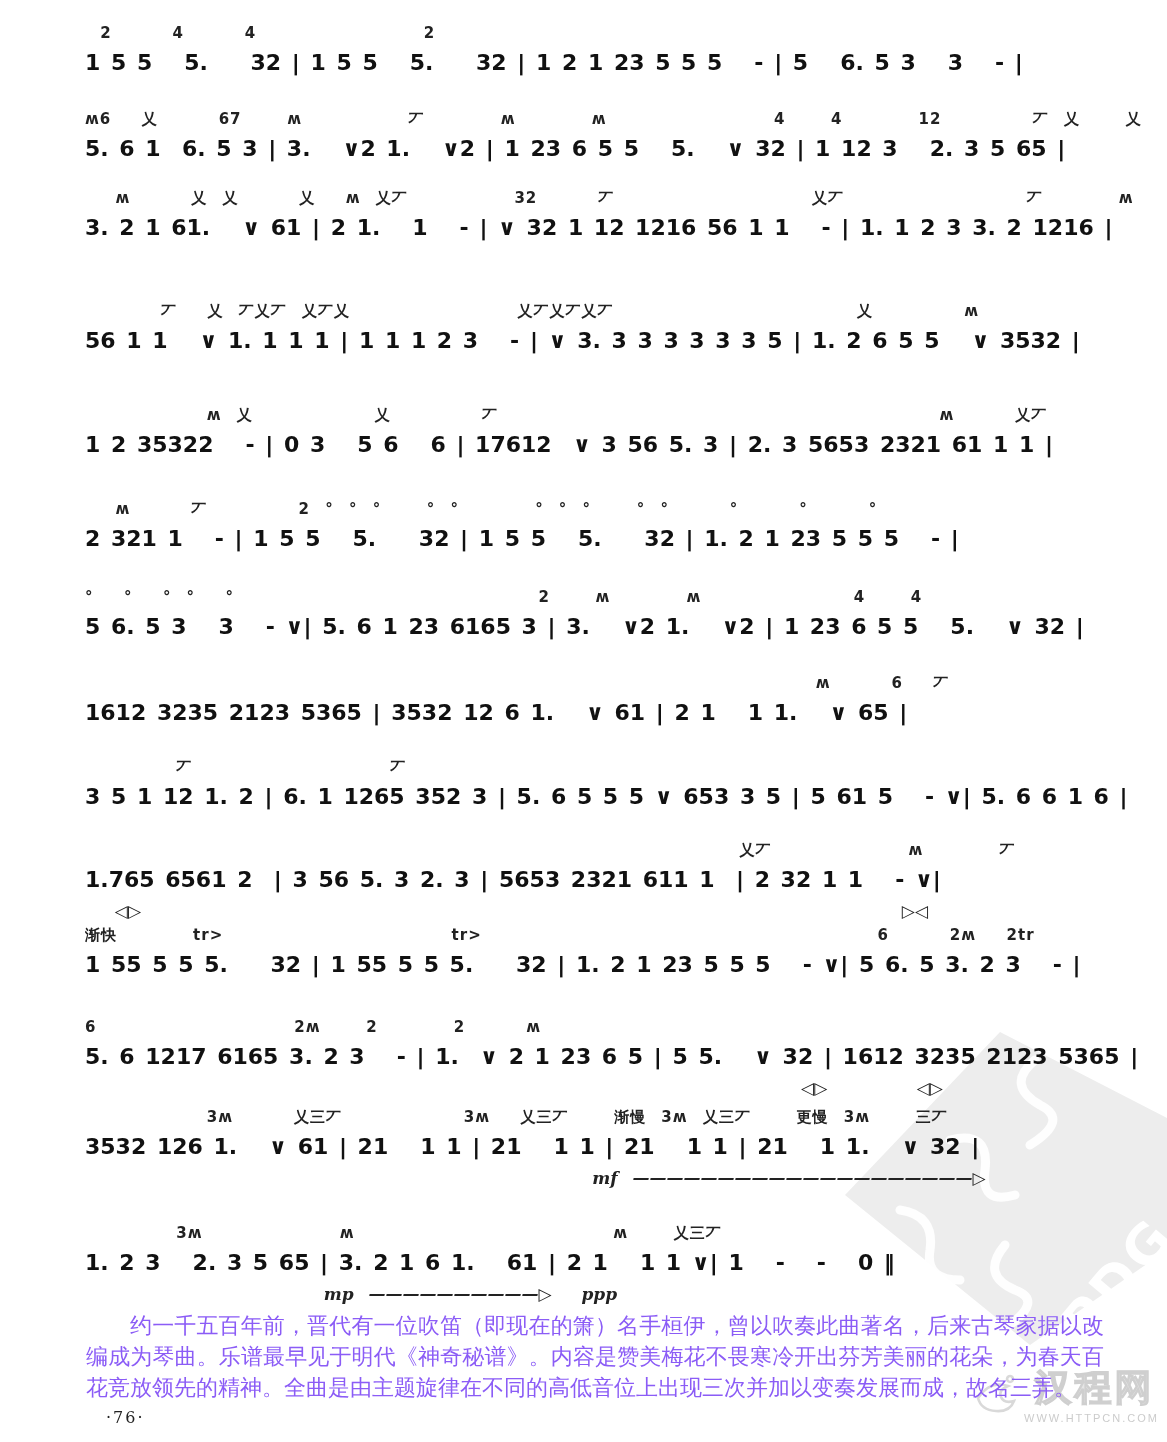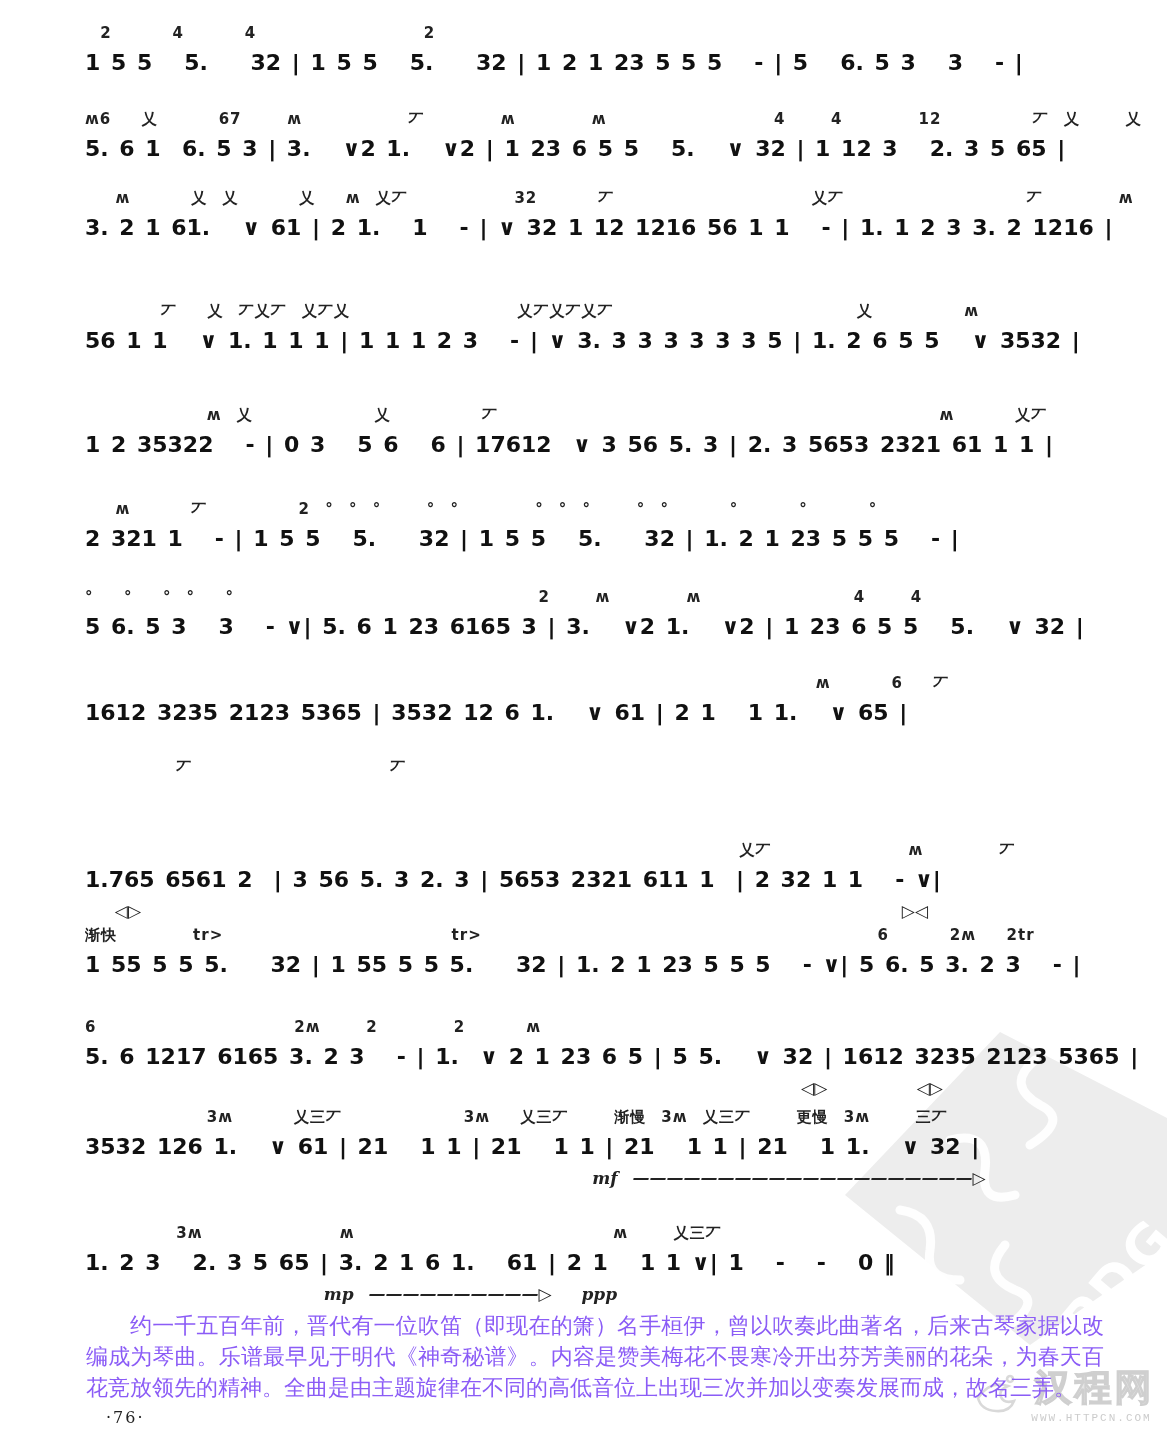--- a/index.html
+++ b/index.html
@@ -25,21 +25,21 @@
     position:absolute;left:978px;top:1368px;width:185px;z-index:0;
     text-align:center;color:#dcdcdc;
   }
   .wm-logo .dragon{position:absolute;left:-4px;top:6px;}
   .wm-site-name{
     font-family:"DejaVu Sans",sans-serif;font-weight:bold;font-size:37px;
     color:#e6e6e6;-webkit-text-stroke:1.3px #cfcfcf;letter-spacing:3px;
     margin-left:48px;line-height:40px;
   }
   .wm-site-url{
-    font-family:Liberation Mono, monospace;font-size:11px;color:#cccccc;
+    font-family:Liberation Sans, sans-serif;font-size:11px;color:#cccccc;
     letter-spacing:2px;margin-left:42px;margin-top:4px;
   }
   
   .score{position:absolute;inset:0;z-index:1;}
   .sys{position:absolute;left:85px;width:1060px;}
   .sys:nth-of-type(1){top:24px}
   .sys:nth-of-type(2){top:110px}
   .sys:nth-of-type(3){top:189px}
   .sys:nth-of-type(4){top:302px}
   .sys:nth-of-type(5){top:406px}
@@ -137,20 +137,21 @@
       <div class="notes">5 6. 5 3   3   - ∨| 5. 6 1 23 6165 3 | 3.   ∨2 1.   ∨2 | 1 23 6 5 5   5.   ∨ 32 |</div>
       <div class="below"></div>
     </div>
     <div class="sys">
       <div class="orn">                                                ʍ    6  丆</div>
       <div class="notes">1612 3235 2123 5365 | 3532 12 6 1.   ∨ 61 | 2 1   1 1.   ∨ 65 |</div>
       <div class="below"></div>
     </div>
     <div class="sys">
       <div class="orn">      丆             丆</div>
+      <div class="notes">3 5 1 12 1. 2 | 6. 1 1265 352 3 | 5. 6 5 5 5 ∨ 653 3 5 | 5 61 5   - ∨| 5. 6 6 1 6 |</div>
       <div class="below"></div>
     </div>
     <div class="sys">
       <div class="orn">                                           乂丆         ʍ     丆</div>
       <div class="notes">1.765 6561 2  | 3 56 5. 3 2. 3 | 5653 2321 611 1  | 2 32 1 1   - ∨|</div>
       <div class="below">  ◁▷                                                   ▷◁</div>
     </div>
     <div class="sys">
       <div class="orn">渐快     tr&gt;               tr&gt;                          6    2ʍ  2tr</div>
       <div class="notes">1 55 5 5 5.    32 | 1 55 5 5 5.    32 | 1. 2 1 23 5 5 5   - ∨| 5 6. 5 3. 2 3   - |</div>

